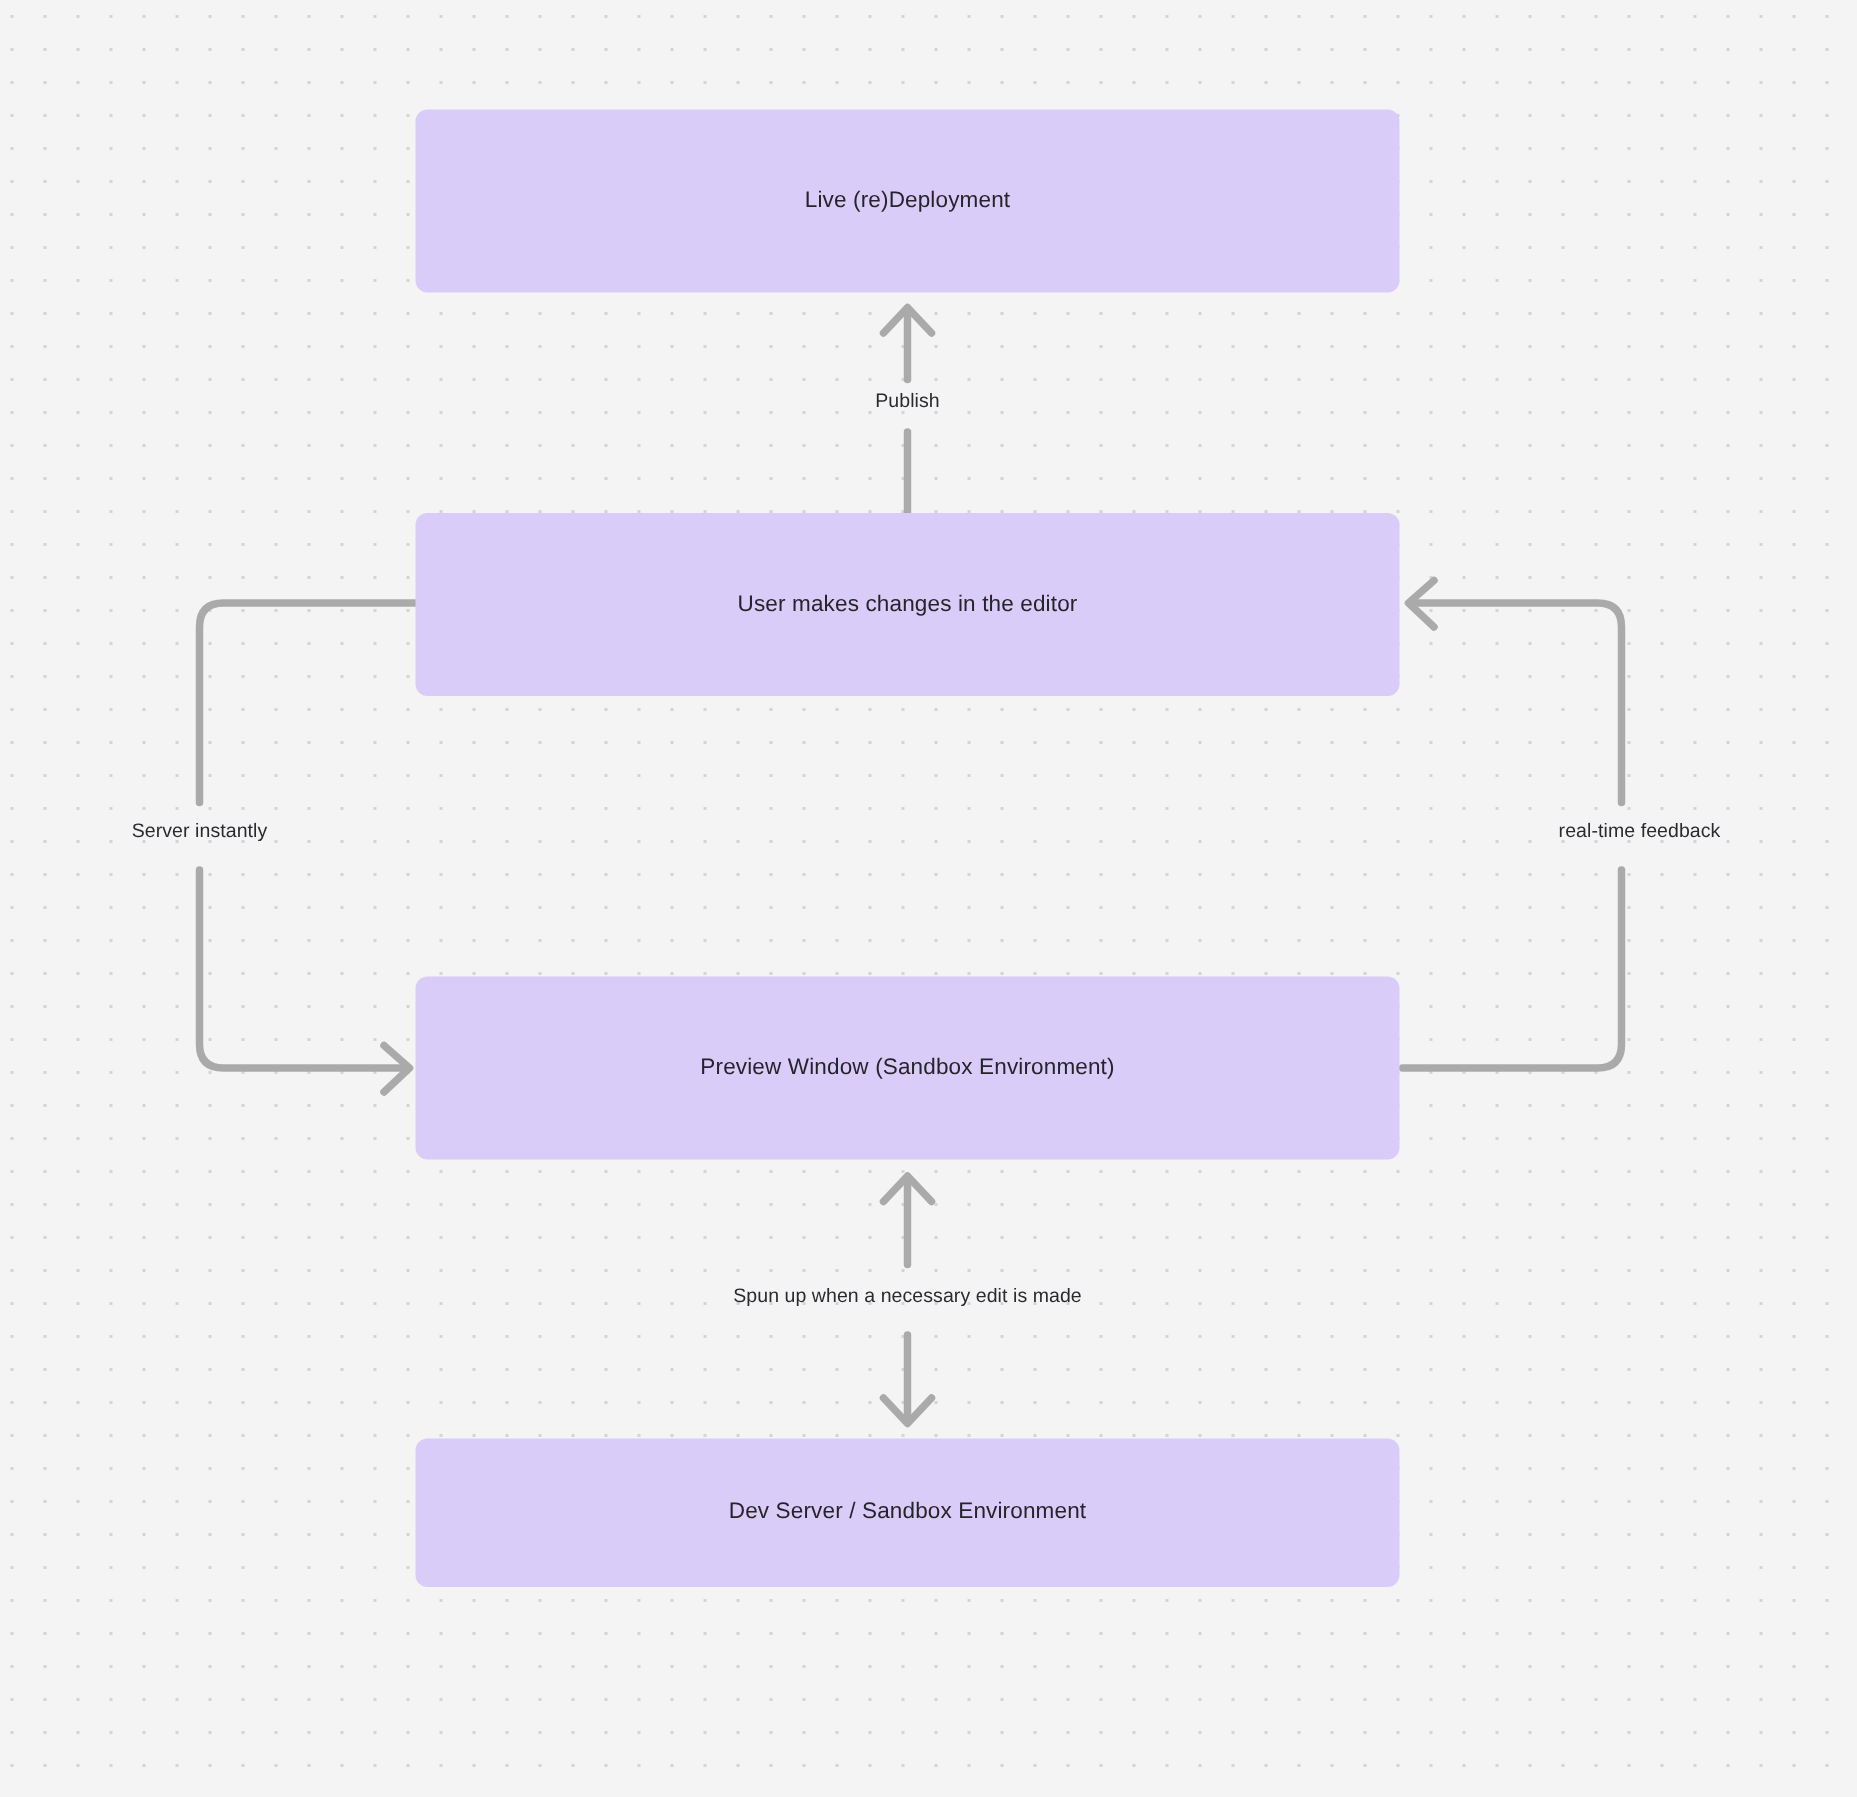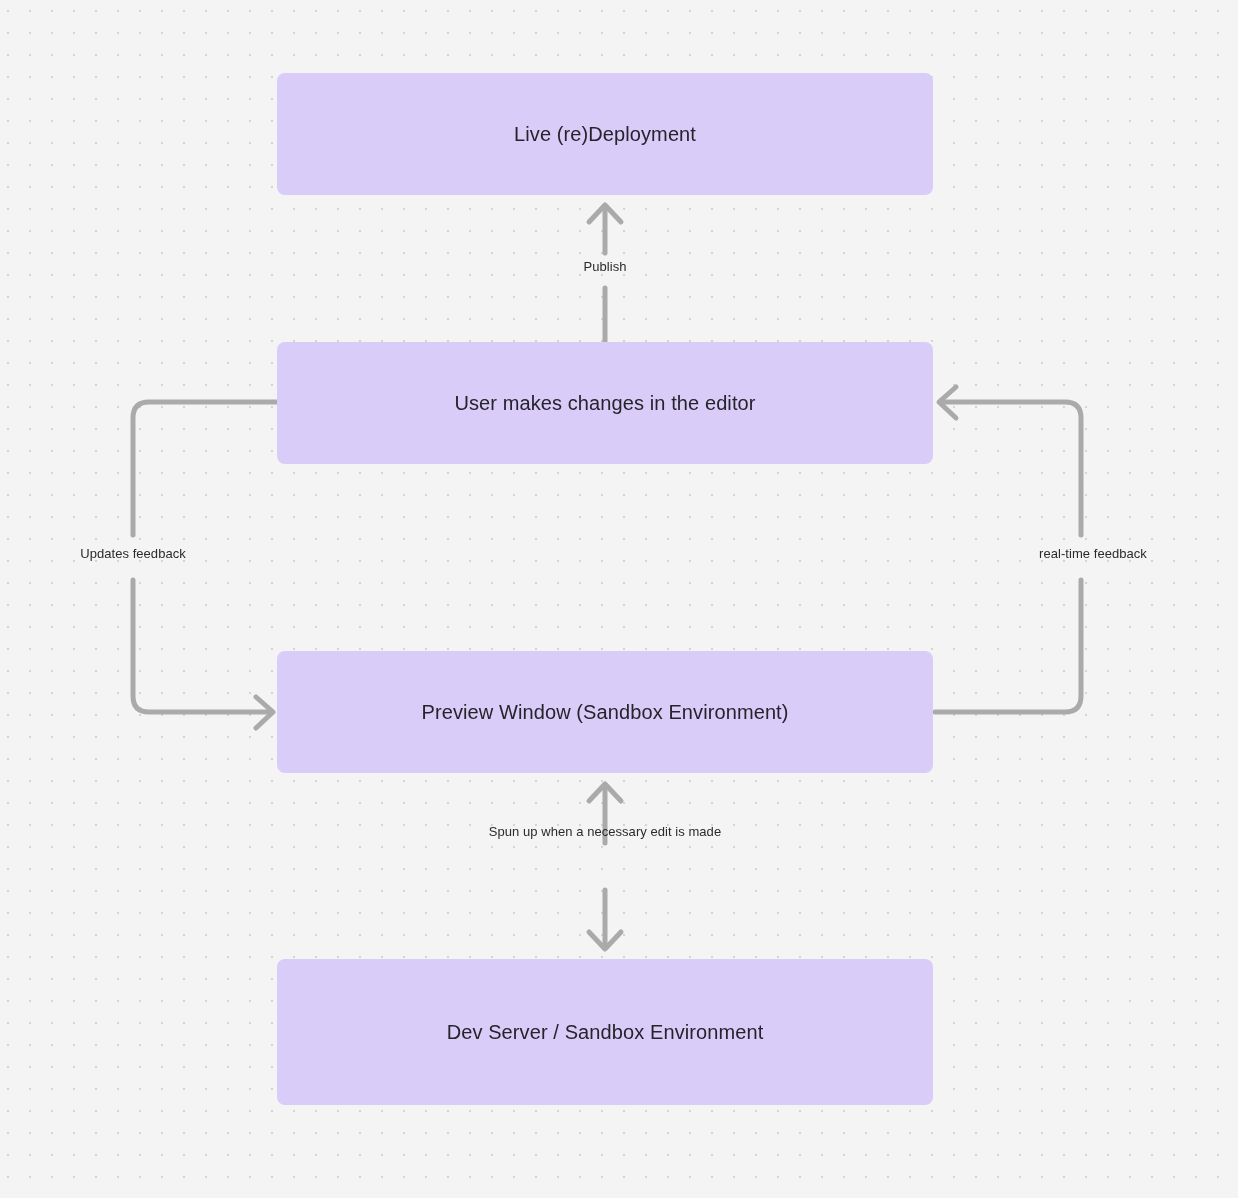--- a/index.html
+++ b/index.html
@@ -25,21 +25,21 @@
   }
   .node{
     position:absolute;
     box-sizing:border-box;
     background:#d9ccf8;
     border-radius:8px;
     display:flex;
     align-items:center;
     justify-content:center;
     color:#26242b;
-    font-size:20px;
+    font-size:15px;
     letter-spacing:0.1px;
     line-height:1.25;
     text-align:center;
   }
   .node-label{
     display:block;
     padding:0 16px;
   }
   .edge-label{
     position:absolute;
@@ -94,25 +94,25 @@
   </div>
 
   <div class="node" style="left:277px;top:342px;width:656px;height:122px;">
     <span class="node-label">User makes changes in the editor</span>
   </div>
 
   <div class="node" style="left:277px;top:651px;width:656px;height:122px;">
     <span class="node-label">Preview Window (Sandbox Environment)</span>
   </div>
 
-  <div class="node" style="left:277px;top:959px;width:656px;height:146px;">
+  <div class="node" style="left:277px;top:959px;width:656px;height:99px;">
     <span class="node-label">Dev Server / Sandbox Environment</span>
   </div>
 
   <div class="edge-label" style="left:605px;top:259px;transform:translate(-50%,0);">Publish</div>
 
-  <div class="edge-label" style="left:133px;top:546px;transform:translate(-50%,0);">Updates feedback</div>
+  <div class="edge-label" style="left:133px;top:546px;transform:translate(-50%,0);">Server instantly</div>
 
   <div class="edge-label" style="left:1081px;top:546px;transform:translate(-50%,0);padding-left:24px;">real-time feedback</div>
 
-  <div class="edge-label" style="left:605px;top:824px;transform:translate(-50%,0);">Spun up when a necessary edit is made</div>
+  <div class="edge-label" style="left:605px;top:856px;transform:translate(-50%,0);">Spun up when a necessary edit is made</div>
 
 </div>
 
 </body></html>

